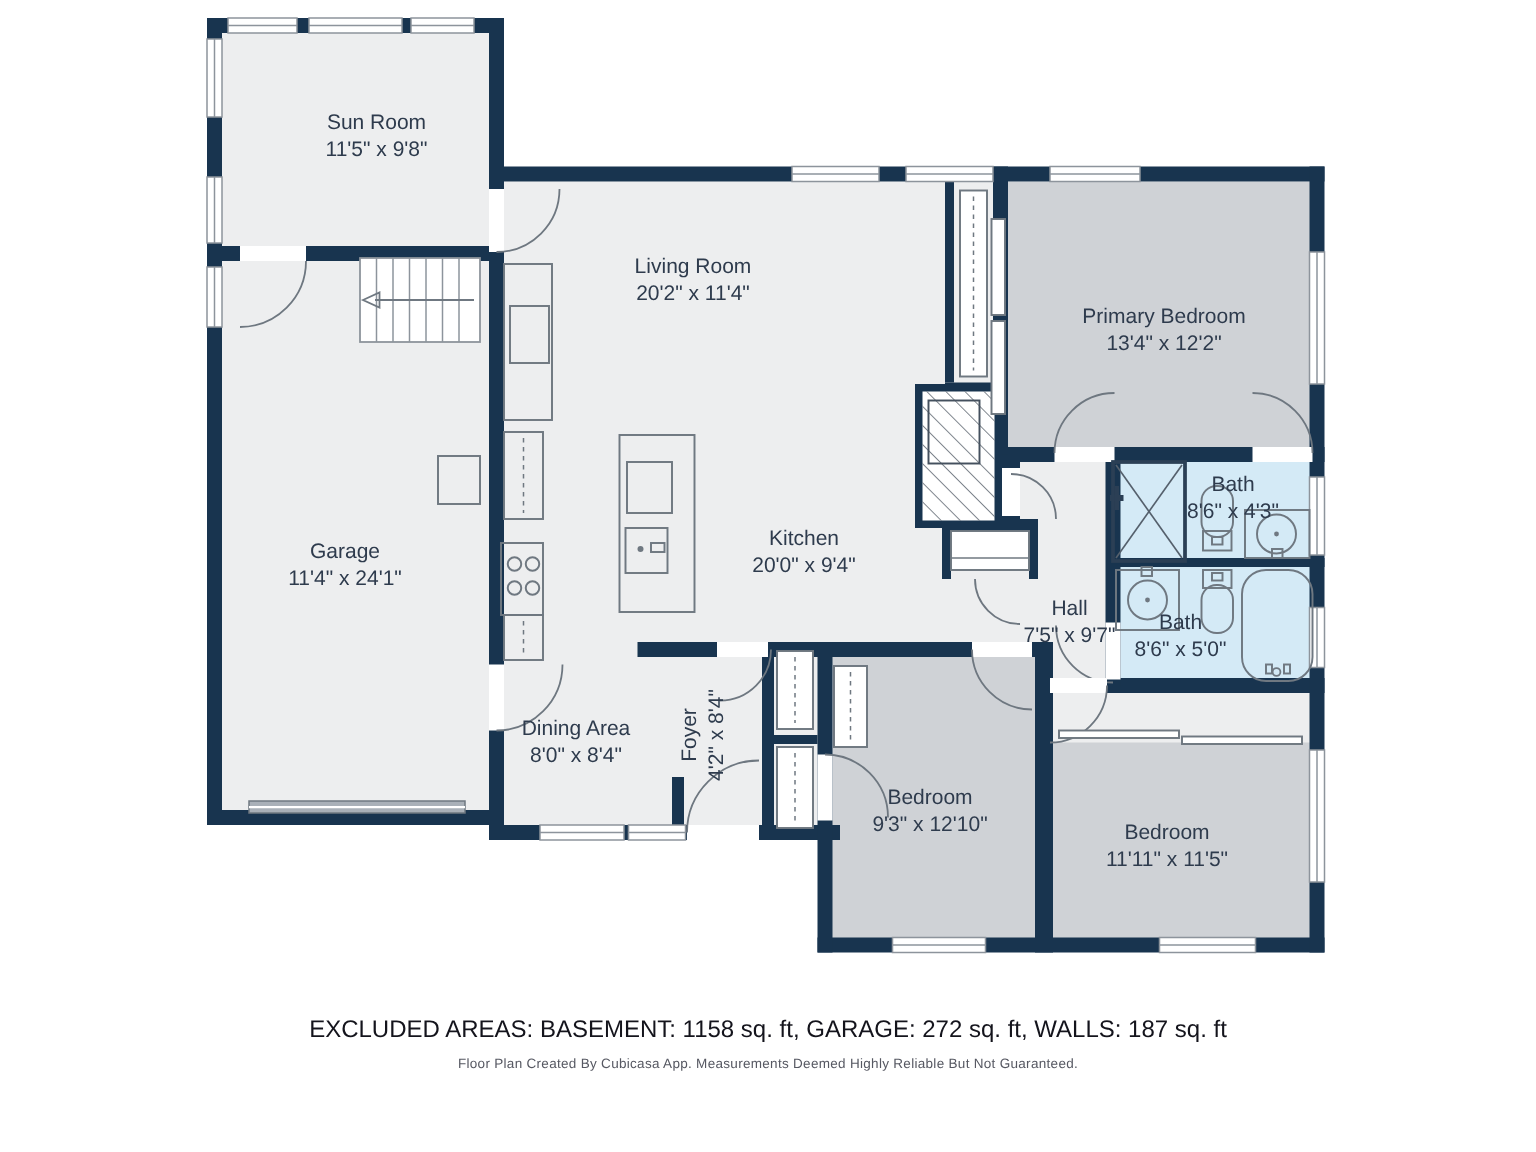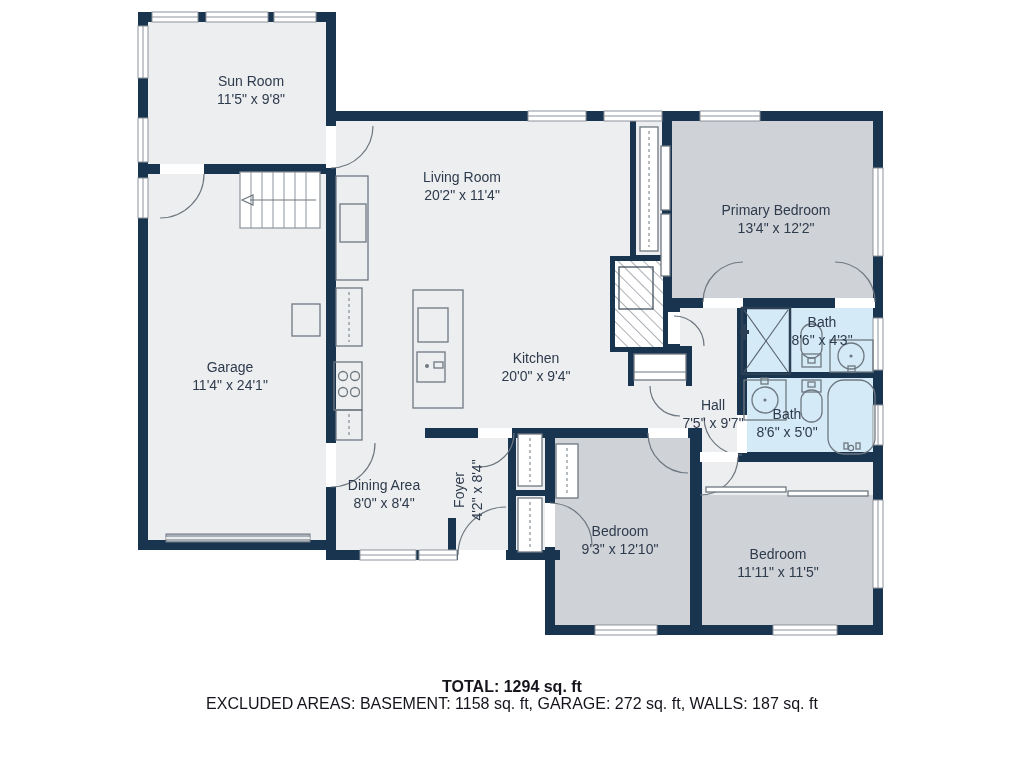--- a/index.html
+++ b/index.html
@@ -334,16 +334,16 @@
     <text class="room-label" x="468" y="486" transform="rotate(-90 468 490)">Foyer</text>
     <text class="room-label" x="468" y="504" transform="rotate(-90 468 490)">4'2" x 8'4"</text>
     <text class="room-label" x="620" y="536">Bedroom</text>
     <text class="room-label" x="620" y="554">9'3" x 12'10"</text>
     <text class="room-label" x="778" y="559">Bedroom</text>
     <text class="room-label" x="778" y="577">11'11" x 11'5"</text>
   </g>
 </svg>
 
   <div class="footer">
-    <div class="l1">TOTAL: 1294 sq. ft</div>
     <div class="l3">EXCLUDED AREAS: BASEMENT: 1158 sq. ft, GARAGE: 272 sq. ft, WALLS: 187 sq. ft</div>
+    <div class="small">Floor Plan Created By Cubicasa App. Measurements Deemed Highly Reliable But Not Guaranteed.</div>
   </div>
 </div>
 
 </body></html>

